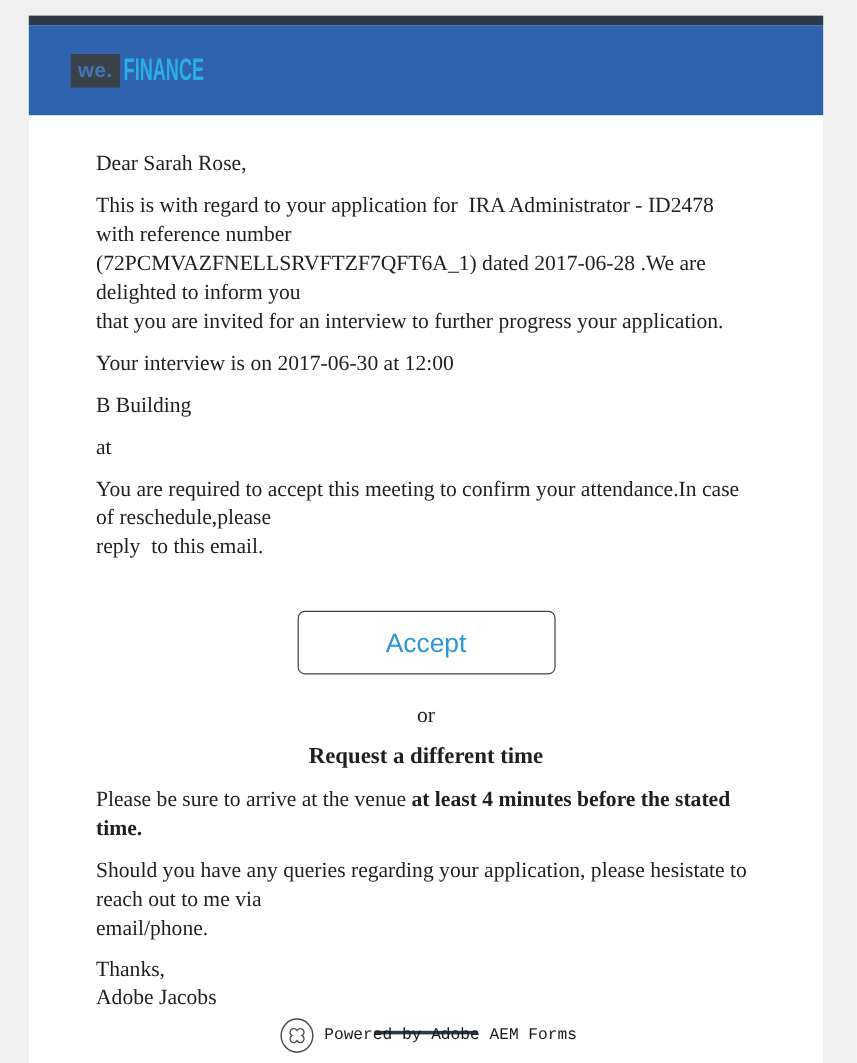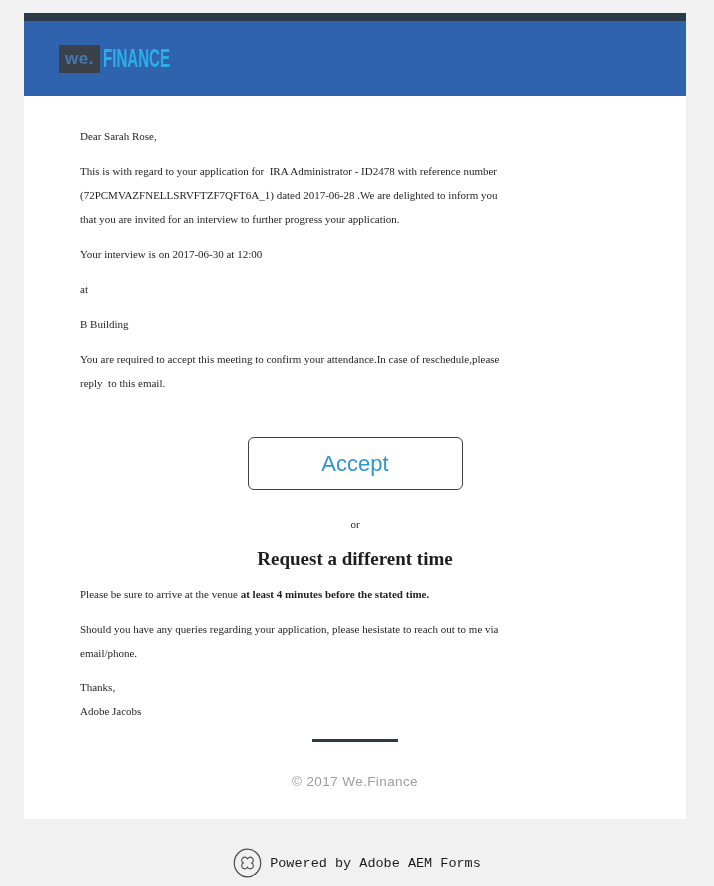--- a/index.html
+++ b/index.html
@@ -51,21 +51,21 @@
     transform-origin: left center;
     margin-left: 3px;
     white-space: nowrap;
   }
 
   .email-body {
     padding: 28px 56px 30px 56px;
     color: #1f1f1f;
   }
   .para {
-    font-size: 11px;
+    font-size: 18px;
     line-height: 24px;
     margin: 11px 0 0 0;
     white-space: pre-wrap;
   }
   .para:first-child { margin-top: 0; }
   .center { text-align: center; }
   .bold { font-weight: bold; }
 
   .accept-btn {
     display: block;
@@ -131,23 +131,23 @@
 
     <div class="email-body">
       <p class="para">Dear Sarah Rose,</p>
 
       <p class="para">This is with regard to your application for  IRA Administrator - ID2478 with reference number
 (72PCMVAZFNELLSRVFTZF7QFT6A_1) dated 2017-06-28 .We are delighted to inform you
 that you are invited for an interview to further progress your application.</p>
 
       <p class="para">Your interview is on 2017-06-30 at 12:00</p>
 
+      <p class="para">B Building</p>
+
       <p class="para">at</p>
-
-      <p class="para">B Building</p>
 
       <p class="para">You are required to accept this meeting to confirm your attendance.In case of reschedule,please
 reply  to this email.</p>
 
       <button class="accept-btn">Accept</button>
 
       <p class="para center or-line">or</p>
 
       <p class="para center bold request-line">Request a different time</p>
 

